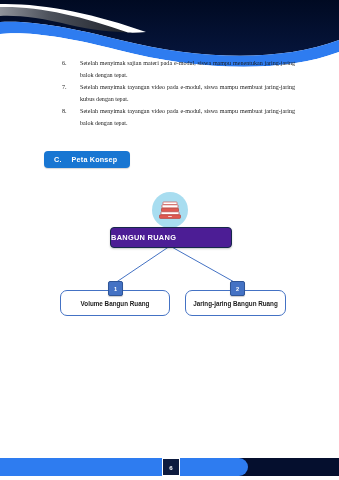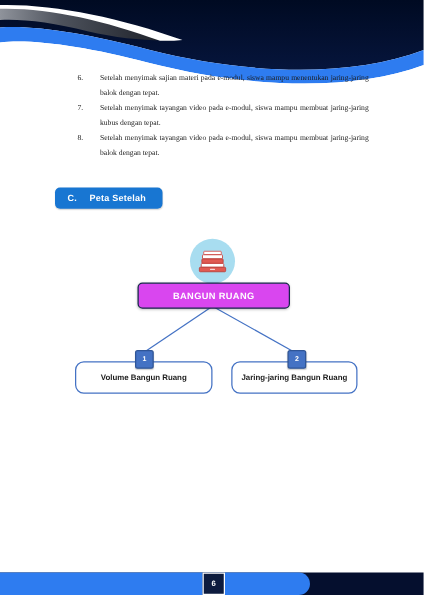--- a/index.html
+++ b/index.html
@@ -107,31 +107,30 @@
     justify-content: center;
   }
   .icon-circle svg { display: block; }
 
   .root-node {
     position: absolute;
     left: 110px;
     top: 41px;
     width: 120px;
     height: 19px;
-    background: #d946ef;
+    background: #4c1d95;
     border: 1px solid #16284a;
     border-radius: 4px;
     color: #ffffff;
     font-family: "Liberation Sans", sans-serif;
     font-weight: bold;
     font-size: 7.4px;
     letter-spacing: .3px;
     display: flex;
     align-items: center;
-    justify-content: center;
     box-shadow: 0 1px 2px rgba(0,0,0,.22);
   }
 
   .badge {
     position: absolute;
     width: 13px;
     height: 13px;
     background: #4472c4;
     border: 1px solid #2f5597;
     border-radius: 2px;
@@ -255,21 +254,21 @@
     </li>
     <li class="obj-item">
       <span class="obj-num">8.</span>
       <span class="obj-text">Setelah menyimak tayangan video pada e-modul, siswa mampu membuat jaring-jaring balok dengan tepat.</span>
     </li>
   </ol>
 
   <div class="section-pill-wrap">
     <div class="section-pill">
       <span class="pill-letter">C.</span>
-      <span>Peta Setelah</span>
+      <span>Peta Konsep</span>
     </div>
   </div>
 
   <div class="concept-map">
 
     <svg class="cm-lines" viewBox="0 0 339 150" xmlns="http://www.w3.org/2000/svg">
       <line x1="170" y1="60" x2="115" y2="97" stroke="#4472c4" stroke-width="1"></line>
       <line x1="170" y1="60" x2="236" y2="97" stroke="#4472c4" stroke-width="1"></line>
     </svg>
 

